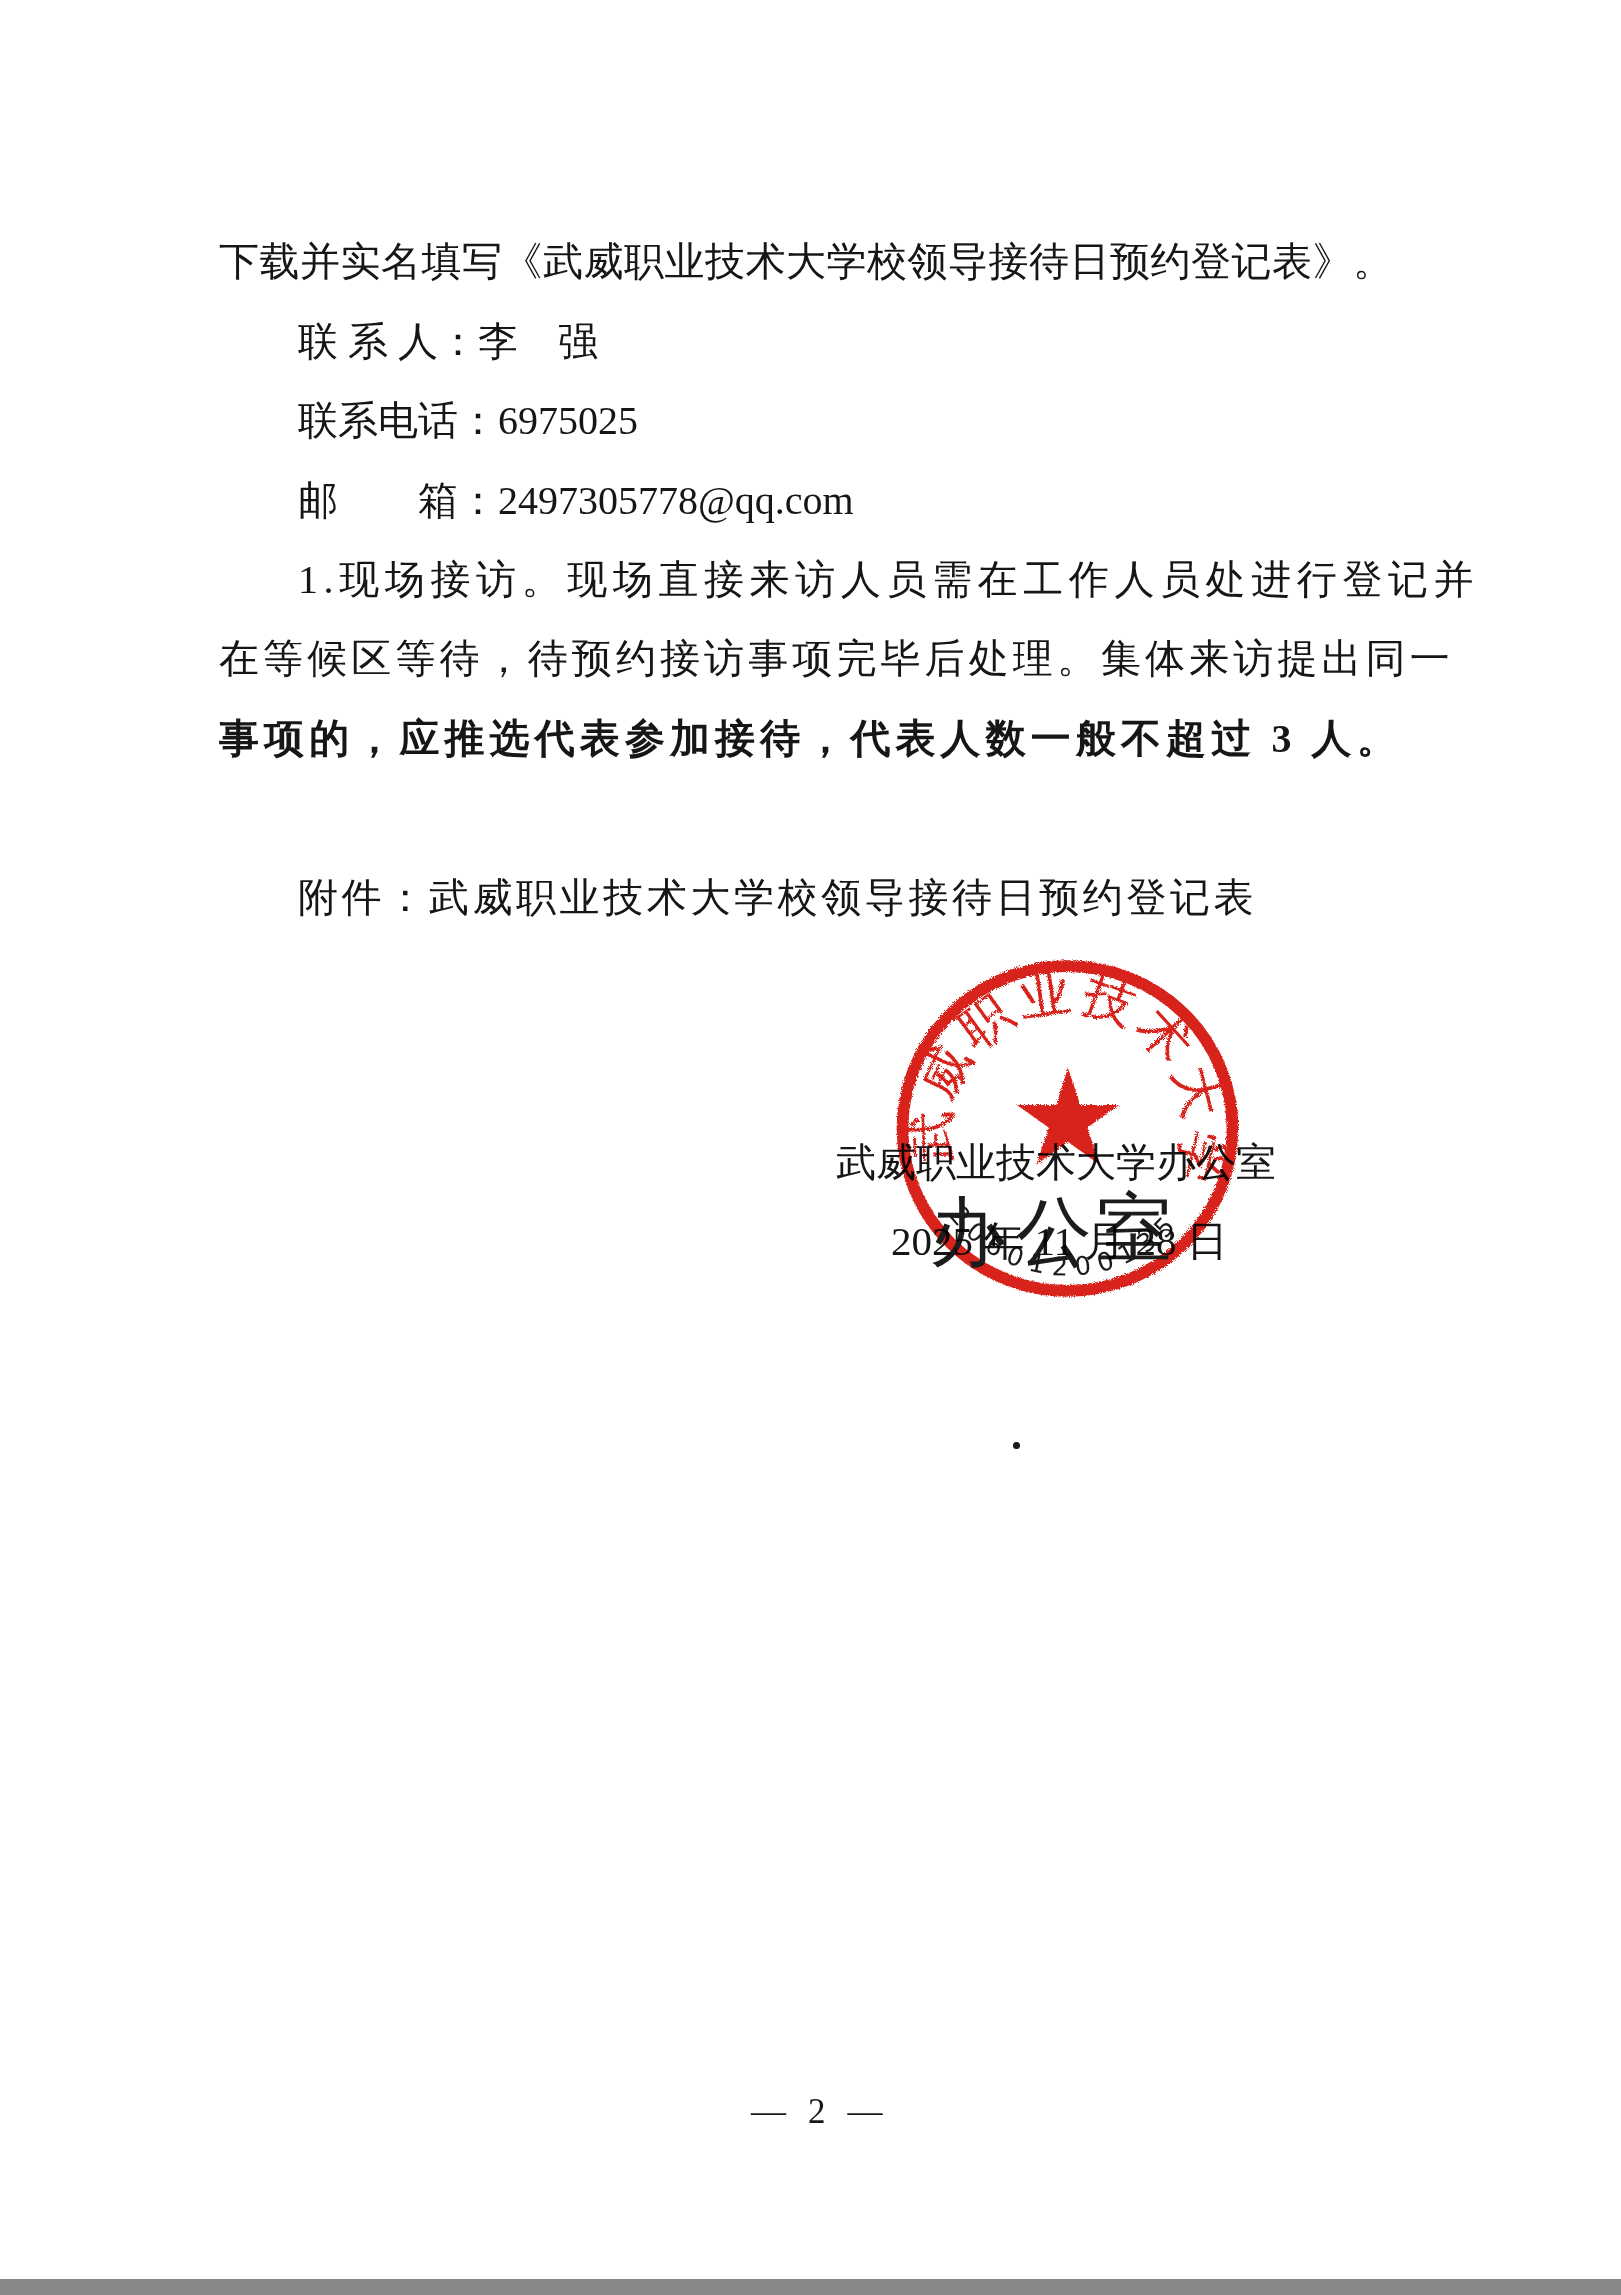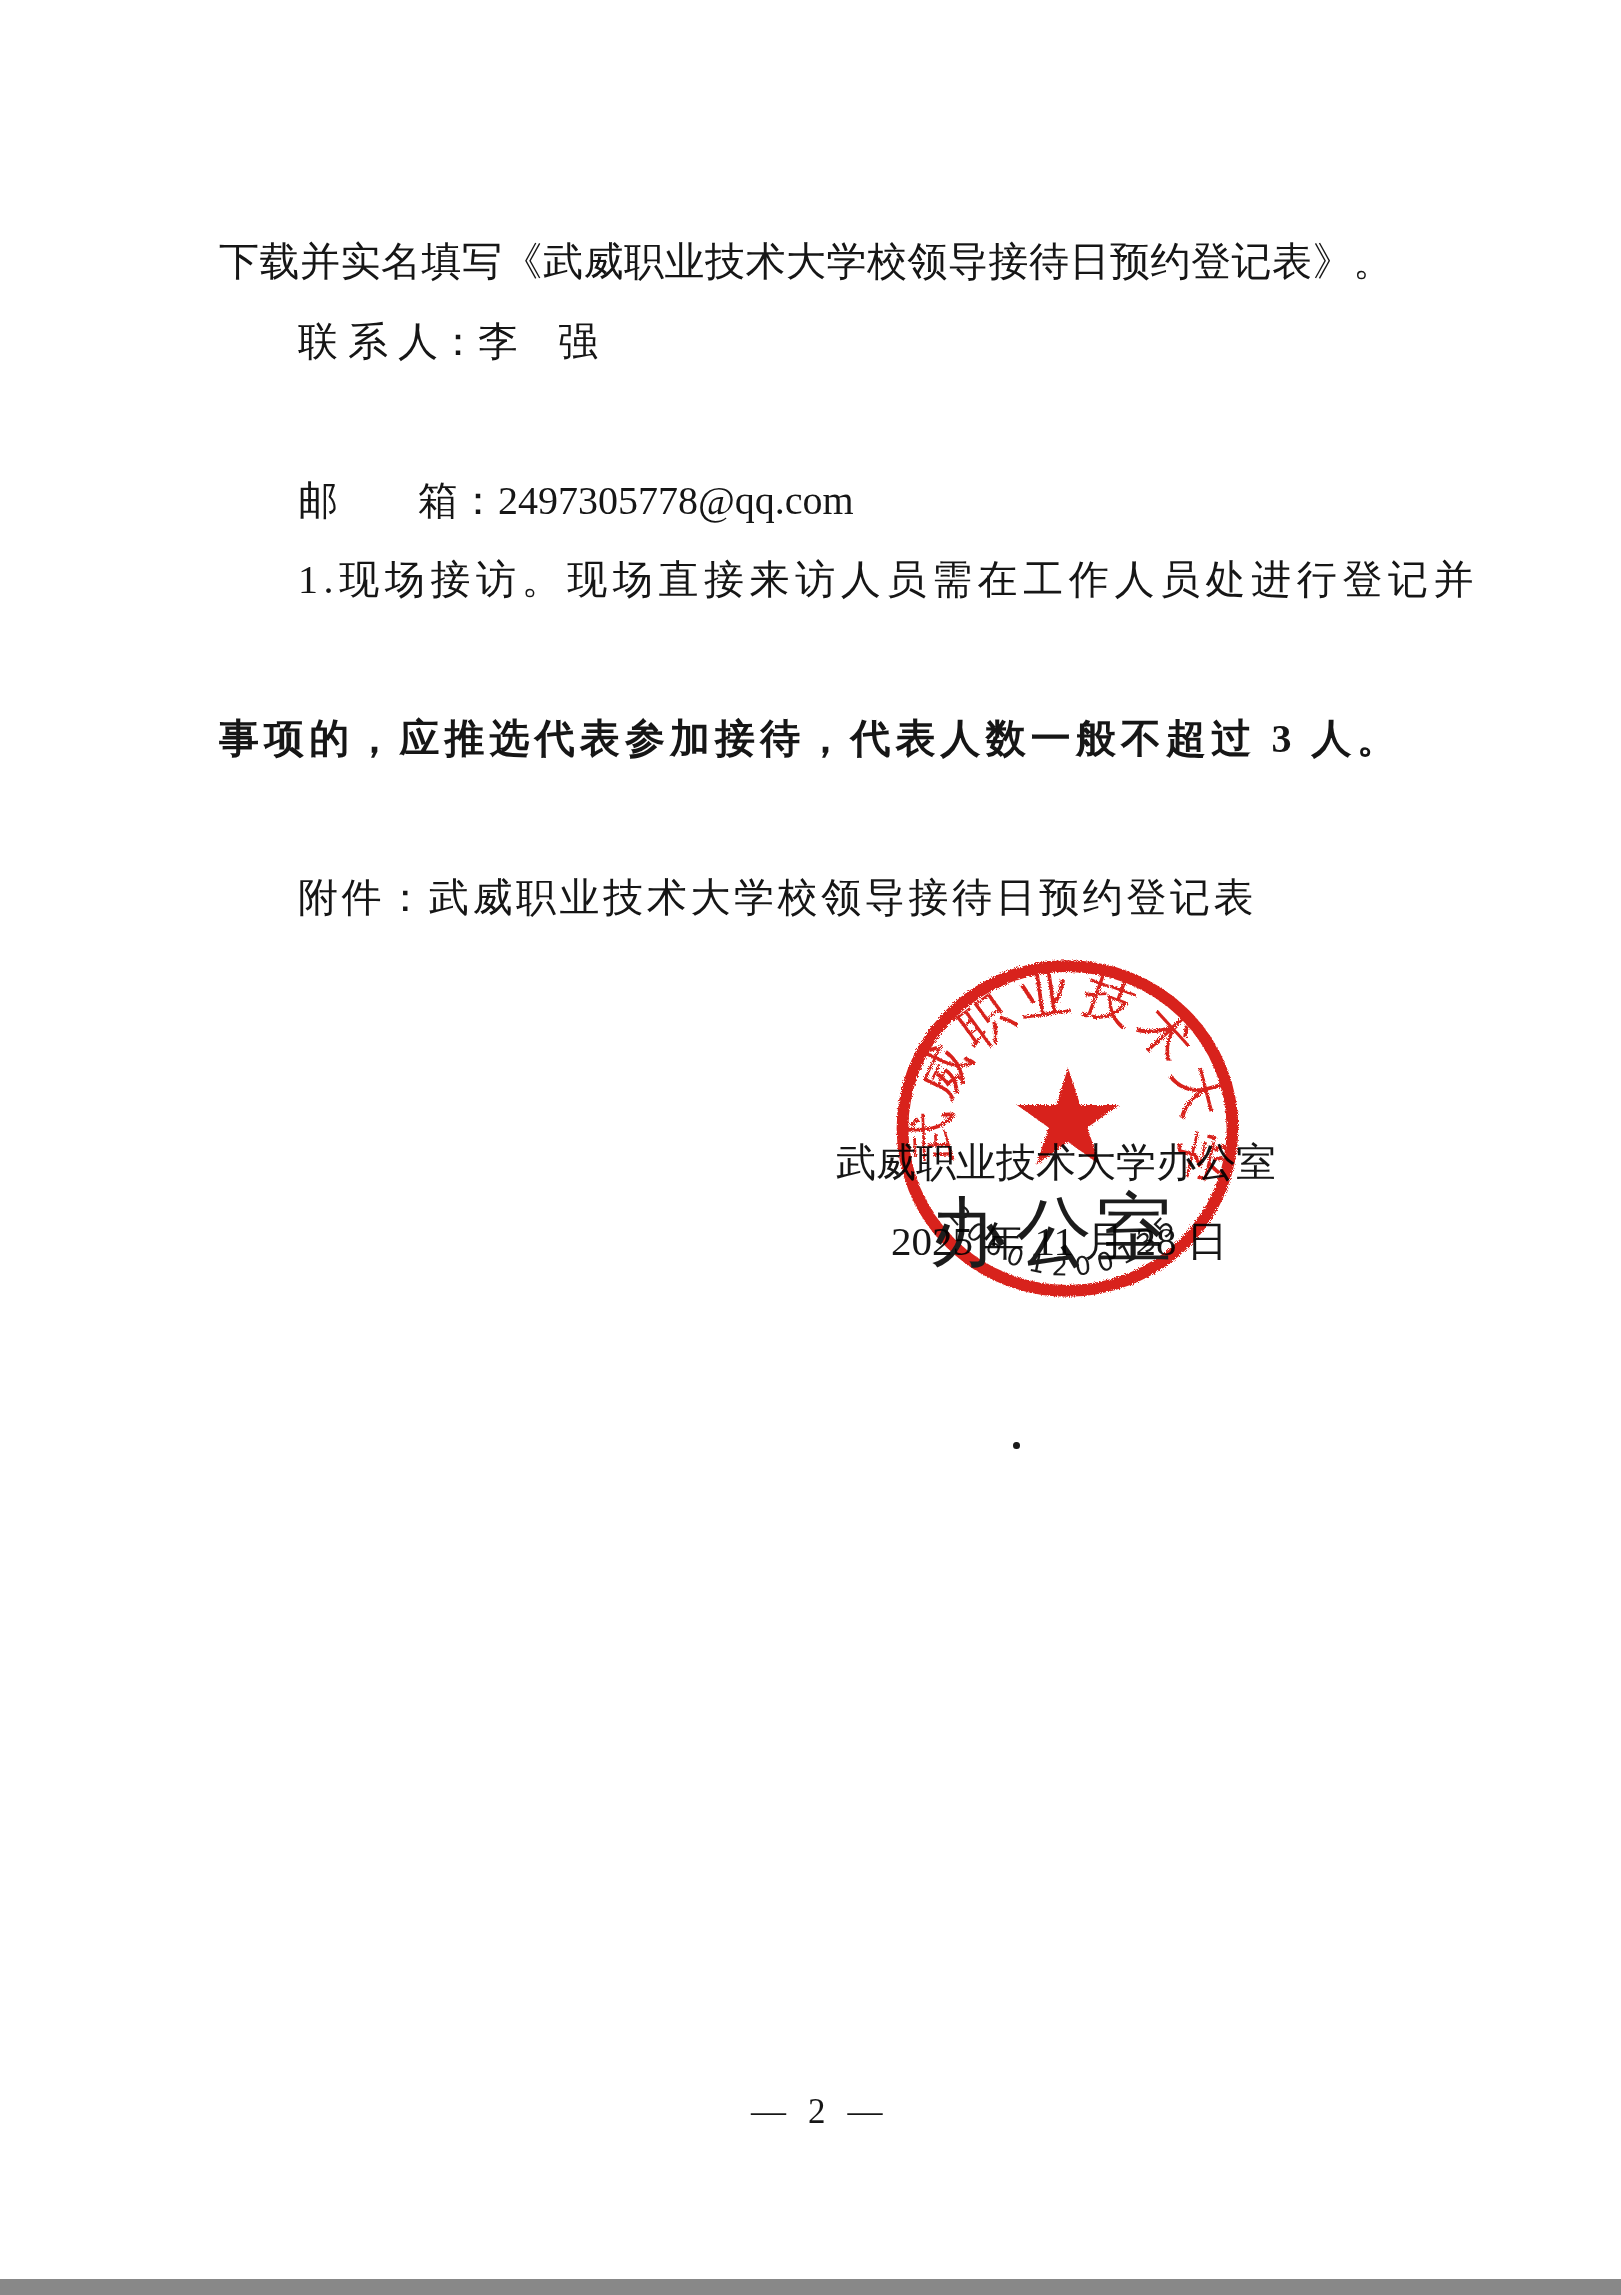--- a/index.html
+++ b/index.html
@@ -47,24 +47,26 @@
 </style>
 </head>
 <body>
 
 <div id="page">
 
   <div class="line" id="l1">下载并实名填写《武威职业技术大学校领导接待日预约登记表》。</div>
 
   <div class="line" id="c1"><span>联 系 人：</span><span>李　强</span></div>
 
+  <div class="line" id="c2"><span>联系电话：</span><span>6975025</span></div>
 
   <div class="line" id="c3"><span>邮　　箱：</span><span>2497305778@qq.com</span></div>
 
   <div class="line" id="p1">1.现场接访。现场直接来访人员需在工作人员处进行登记并</div>
+  <div class="line" id="p2">在等候区等待，待预约接访事项完毕后处理。集体来访提出同一</div>
   <div class="line" id="p3">事项的，应推选代表参加接待，代表人数一般不超过 3 人。</div>
 
   <div class="line" id="sig">武威职业技术大学办公室</div>
 
   <div class="line" id="att">附件：武威职业技术大学校领导接待日预约登记表</div>
 
   <div class="line" id="date">2025 年 11 月 28 日</div>
 
   <svg id="seal" viewBox="1640 1840 900 740" xmlns="http://www.w3.org/2000/svg">
     <defs>

